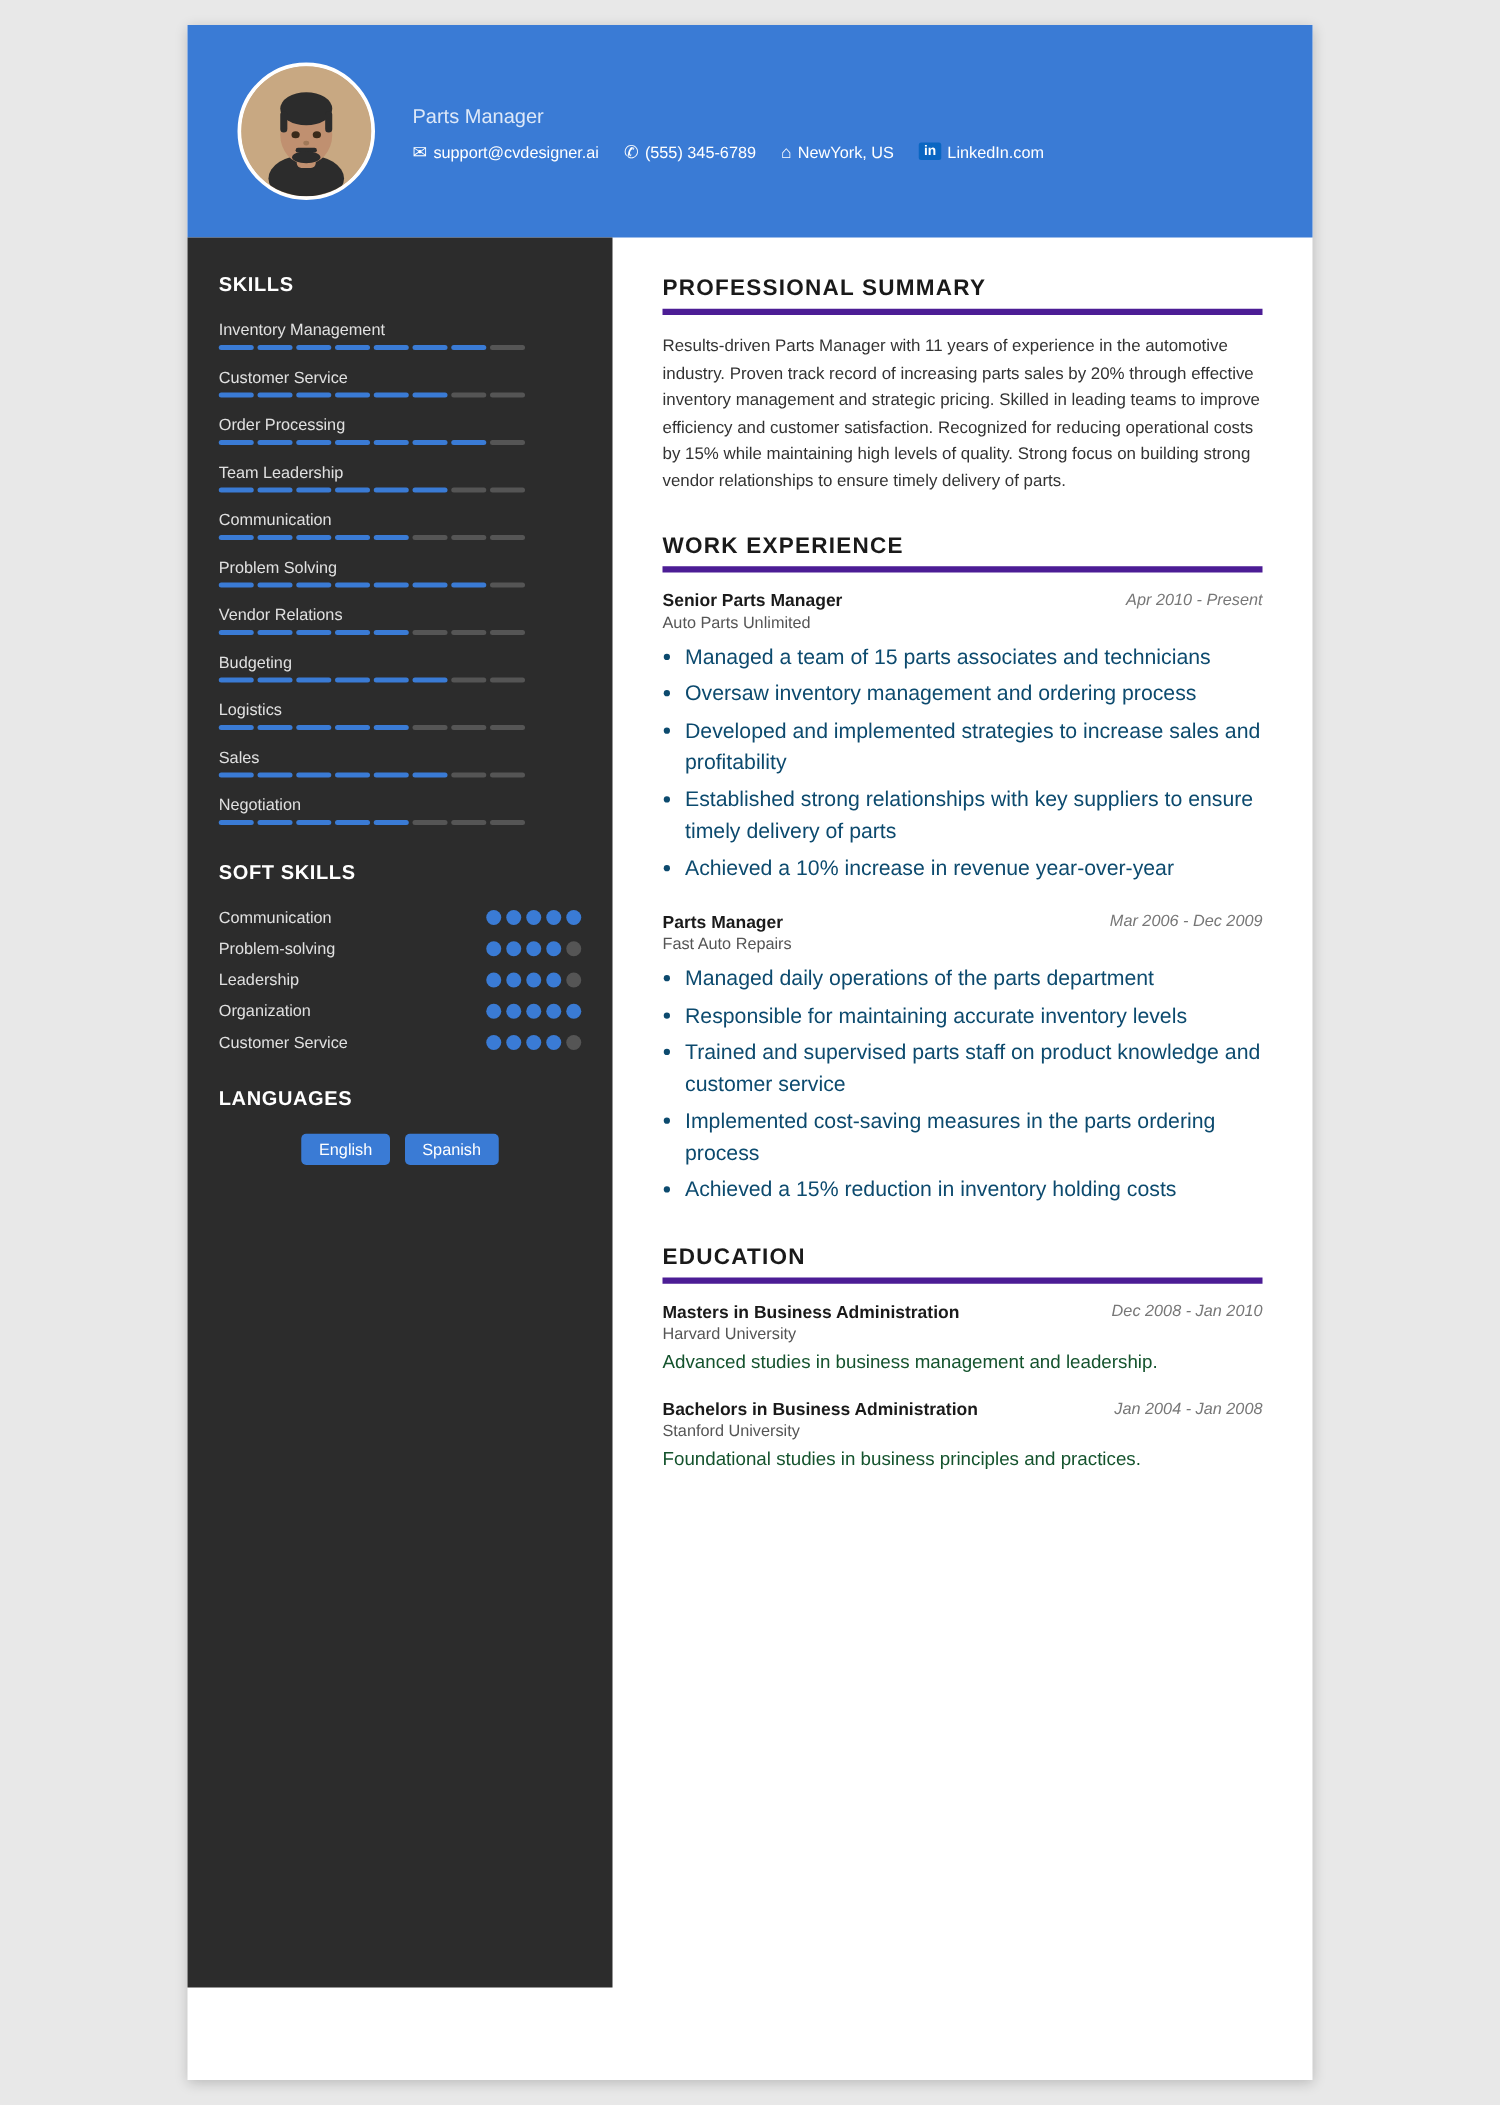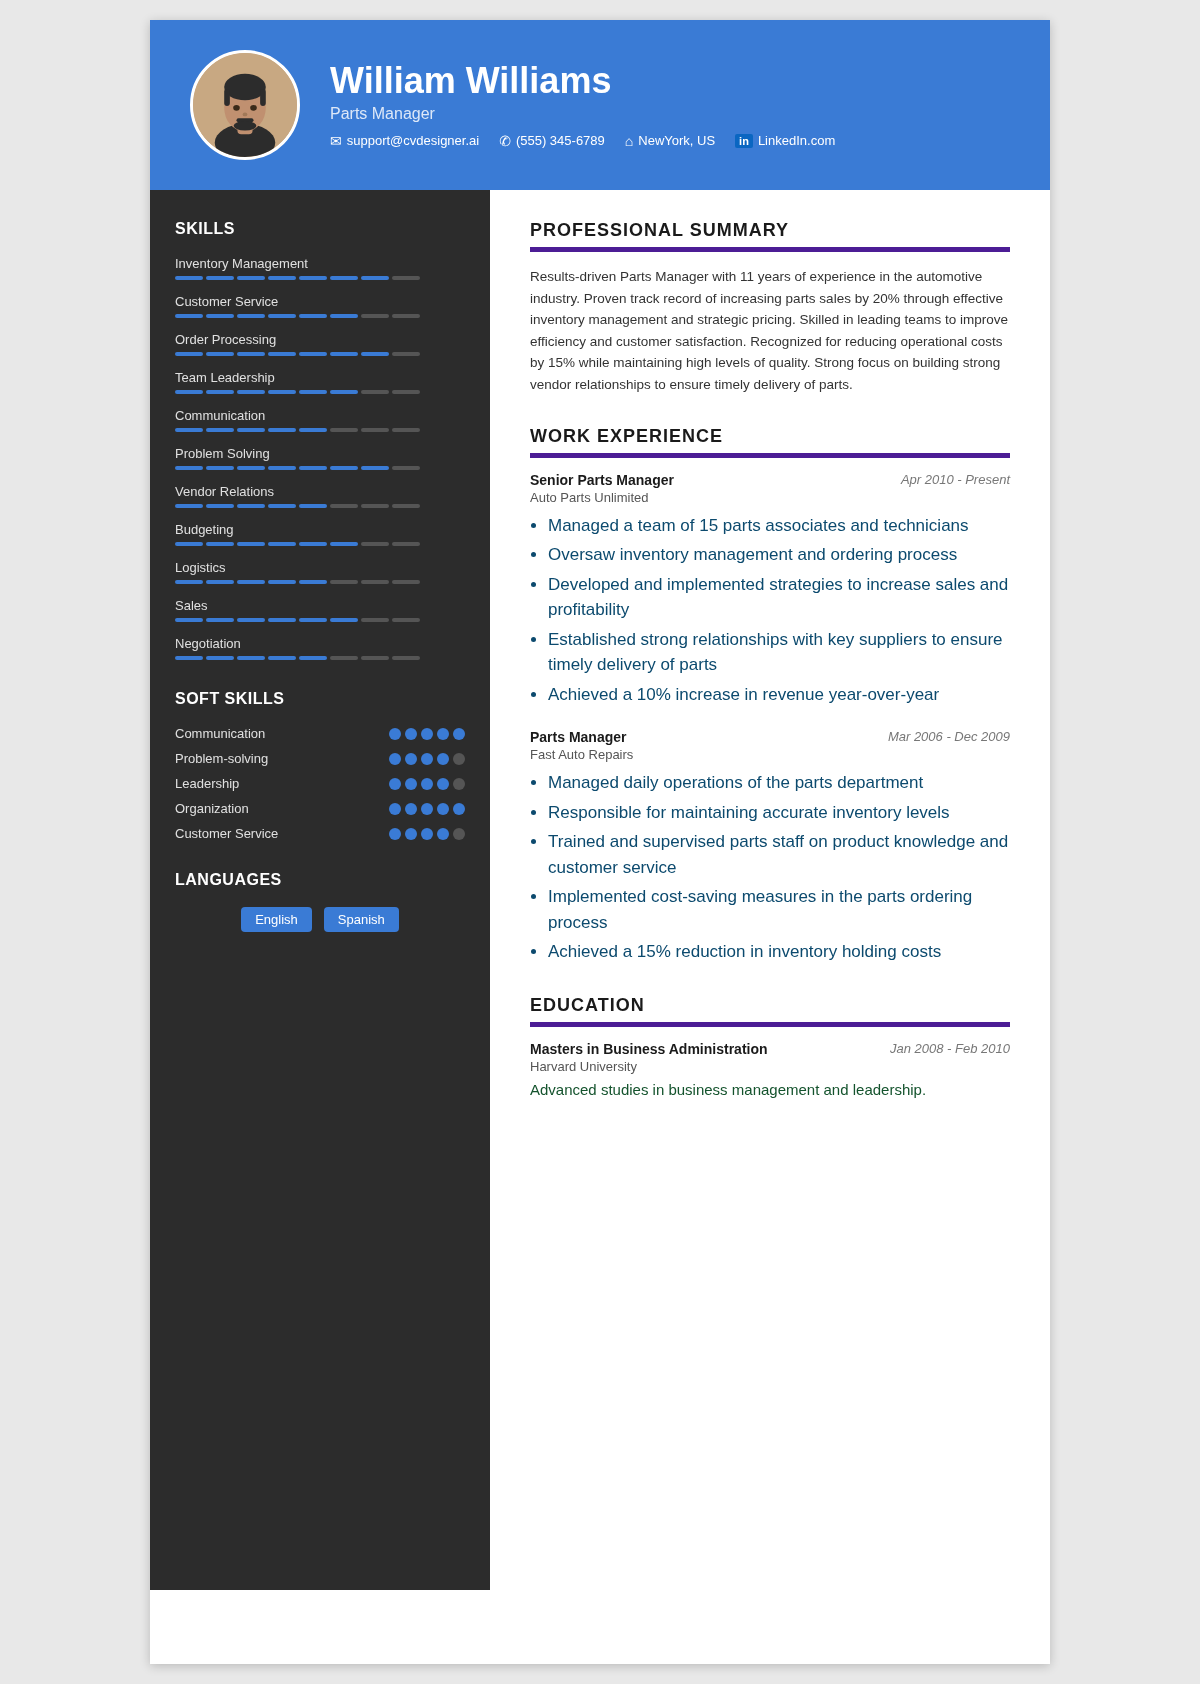--- a/index.html
+++ b/index.html
@@ -216,21 +216,20 @@
 
         <ellipse cx="55" cy="65" rx="2.5" ry="2" fill="#a07858"></ellipse>
 
         <rect x="46" y="69" width="18" height="4" rx="2" fill="#2c2c2c"></rect>
 
         <ellipse cx="55" cy="77" rx="12" ry="5" fill="#2c2c2c"></ellipse>
       </svg>
     </div>
 
     <div class="header-info">
-      <div class="header-name">William Williams</div>
       <div class="header-title">Parts Manager</div>
       <div class="header-contacts">
         <div class="contact-item">
           <span class="contact-icon">✉</span>
           <span>support@cvdesigner.ai</span>
         </div>
         <div class="contact-item">
           <span class="contact-icon">✆</span>
           <span>(555) 345-6789</span>
         </div>
@@ -502,23 +501,31 @@
             </div>
           </div>
       </div>
 
       <div class="section">
         <div class="section-title">EDUCATION</div>
         <div id="education-container">
             <div class="edu-item">
               <div class="edu-header">
                 <div class="edu-degree">Masters in Business Administration</div>
-                <div class="edu-date">Jan 2008 - Feb 2010</div>
+                <div class="edu-date">Dec 2008 - Jan 2010</div>
               </div>
               <div class="edu-school">Harvard University</div>
               <div class="edu-desc">Advanced studies in business management and leadership.</div>
             </div>
+            <div class="edu-item">
+              <div class="edu-header">
+                <div class="edu-degree">Bachelors in Business Administration</div>
+                <div class="edu-date">Jan 2004 - Jan 2008</div>
+              </div>
+              <div class="edu-school">Stanford University</div>
+              <div class="edu-desc">Foundational studies in business principles and practices.</div>
+            </div>
           </div>
       </div>
 
     </div>
   </div>
 </div>
 
 </body></html>

